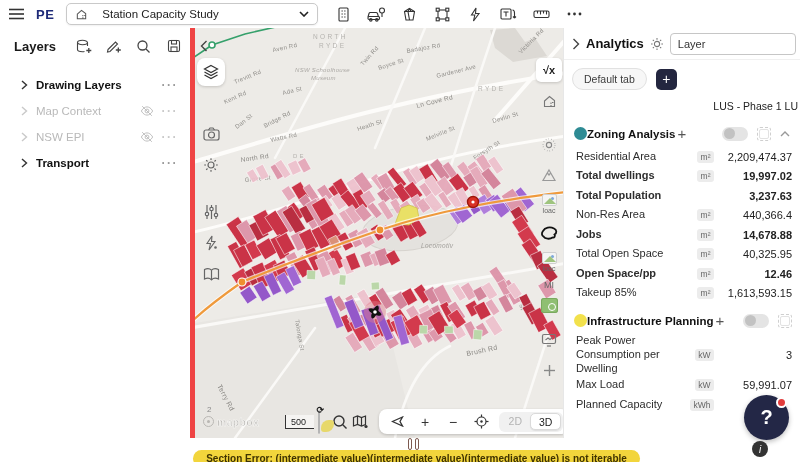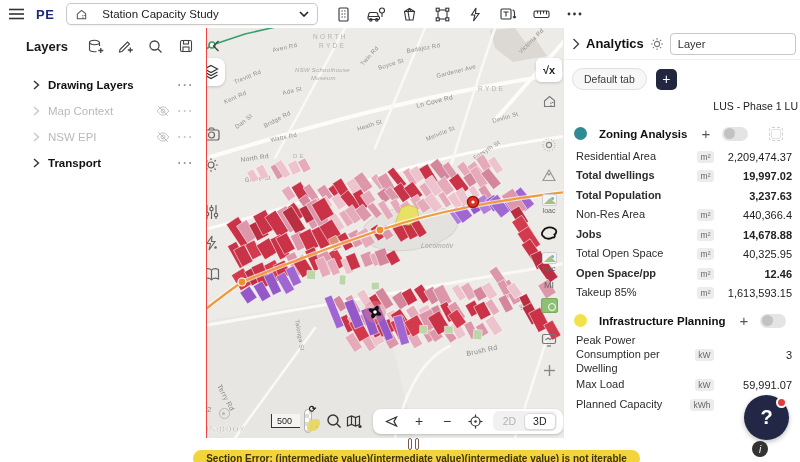--- a/index.html
+++ b/index.html
@@ -8,21 +8,21 @@
   svg.ic{display:block;}
   
   .topbar{position:absolute;left:0;top:0;width:648px;height:28px;background:#fff;display:flex;align-items:center;z-index:30;}
   .hamburger{margin-left:9px;cursor:pointer;}
   .logo{margin-left:12px;font-weight:bold;font-size:13px;color:#1e2a78;letter-spacing:.5px;}
   .project-select{margin-left:12px;width:252px;height:22px;border:1px solid #c9c9c9;border-radius:5px;display:flex;align-items:center;padding:0 8px;gap:14px;background:#fff;box-shadow:0 1px 2px rgba(0,0,0,.06);}
   .project-select .ptext{font-size:11.5px;color:#222;flex:1;white-space:nowrap;overflow:hidden;}
   .tb-icons{display:flex;align-items:center;gap:11px;margin-left:14px;color:#3a3a3a;}
   .tb-icons .tbi{width:22px;height:22px;display:flex;align-items:center;justify-content:center;border-radius:4px;cursor:pointer;}
   
-  .layers-panel{position:absolute;left:12px;top:28px;width:195px;height:410px;background:#fff;border-right:1px solid #ef4444;z-index:20;}
+  .layers-panel{position:absolute;left:0;top:28px;width:195px;height:410px;background:#fff;border-right:5px solid #ef4444;z-index:20;}
   .lp-head{display:flex;align-items:center;height:36px;padding:0 10px 0 14px;}
   .lp-title{font-size:13px;font-weight:bold;color:#1a1a1a;}
   .lp-tools{display:flex;align-items:center;gap:10px;margin-left:18px;color:#444;}
   .lp-tools .lpt{width:20px;height:20px;display:flex;align-items:center;justify-content:center;cursor:pointer;}
   .lp-list{margin-top:8px;}
   .lp-item{display:flex;align-items:center;height:26px;padding:0 12px 0 20px;gap:8px;cursor:pointer;}
   .lp-item .lbl{font-size:11.5px;flex:1;white-space:nowrap;}
   .lp-item.active .lbl{font-weight:bold;color:#111;}
   .lp-item.inactive .lbl{color:#b9b9b9;}
   .lp-item .dots{color:#9a9a9a;font-size:12px;letter-spacing:1.5px;font-weight:bold;}
@@ -36,21 +36,21 @@
   .sqrt-txt{font-size:11px;color:#222;font-weight:bold;}
   .mi-txt{font-size:9px;color:#666;}
   .img-ph{display:flex;flex-direction:column;align-items:center;cursor:pointer;}
   .img-ph .box{width:15px;height:12px;border:1px solid #cfcfcf;background:#f4f4f4;border-radius:2px;position:relative;overflow:hidden;}
   .img-ph .box::after{content:"";position:absolute;left:1px;bottom:1px;border-left:6px solid transparent;border-right:6px solid transparent;border-bottom:6px solid #9fc47e;}
   .img-ph .box::before{content:"";position:absolute;right:2px;top:2px;width:3px;height:3px;border-radius:50%;background:#7ea8d8;}
   .img-ph .cap{font-size:7px;color:#666;margin-top:1px;}
   .green-thumb{width:17px;height:15px;border-radius:3px;background:#8fbf72;position:relative;cursor:pointer;box-shadow:0 0 0 1px #7aa95f inset;}
   .green-thumb::after{content:"";position:absolute;right:2px;bottom:2px;width:6px;height:6px;border:1.4px solid #fff;border-radius:50%;}
   .map-bottom{position:absolute;left:0;bottom:4px;width:100%;display:flex;align-items:center;z-index:6;}
-  .mapbox-logo{margin-left:8px;display:flex;align-items:center;gap:3px;opacity:.75;flex-direction:column;}
+  .mapbox-logo{margin-left:8px;display:flex;align-items:center;gap:3px;opacity:.75;}
   .mapbox-logo .mbring{width:11px;height:11px;border:1.6px solid #a9a7a3;border-radius:50%;position:relative;}
   .mapbox-logo .mbring::after{content:"";position:absolute;left:2.6px;top:2.6px;width:3px;height:3px;background:#a9a7a3;border-radius:50%;}
   .mapbox-logo .mbtxt{font-size:10.5px;font-weight:bold;color:#a9a7a3;-webkit-text-stroke:.6px #fdfdfc;letter-spacing:.3px;}
   .scale{margin-left:26px;border-left:1.5px solid #333;border-bottom:1.5px solid #333;padding:2px 8px 1px 5px;font-size:9px;color:#222;background:rgba(255,255,255,.55);}
   .base-thumb{margin-left:4px;width:25px;height:24px;border-radius:6px;border:1.5px solid #b5b5b5;position:relative;cursor:pointer;
     background-image:linear-gradient(45deg,#dcdcdc 25%,transparent 25%,transparent 75%,#dcdcdc 75%),linear-gradient(45deg,#dcdcdc 25%,#fff 25%,#fff 75%,#dcdcdc 75%);
     background-size:8px 8px;background-position:0 0,4px 4px;overflow:visible;}
   .base-thumb::after{content:"";position:absolute;left:2px;bottom:1px;width:13px;height:12px;border-radius:8px 3px 8px 3px;background:#e7d763;opacity:.95;}
   .base-rot{position:absolute;right:-5px;top:-6px;font-size:9px;color:#222;font-weight:bold;}
   .uscore{width:7px;height:2.5px;background:#2b2b2b;margin-left:4px;margin-top:12px;}
@@ -62,21 +62,21 @@
   .seg .s3d{font-size:10.5px;color:#222;background:#fff;border:1px solid #dadada;border-radius:5px;padding:1.5px 8px;cursor:pointer;box-shadow:0 1px 1px rgba(0,0,0,.08);}
   
   .analytics{position:absolute;left:563px;top:28px;width:237px;height:410px;background:#fff;border-left:1px solid #e7e7e7;z-index:20;}
   .an-head{display:flex;align-items:center;height:32px;padding:0 4px 0 8px;gap:6px;border-bottom:1px solid #f0f0f0;}
   .an-title{font-size:13px;font-weight:bold;color:#111;}
   .layer-select{flex:1;height:22px;border:1px solid #c6c6c6;border-radius:4px;display:flex;align-items:center;padding:0 7px;font-size:11px;color:#333;background:#fff;cursor:pointer;min-width:0;}
   .an-tabs{display:flex;align-items:center;gap:9px;padding:8px 8px 4px 8px;}
   .chip{font-size:10.5px;color:#3c3c3c;background:#f7f7f7;border:1px solid #e1e1e1;border-radius:12px;padding:4px 11px;cursor:pointer;}
   .add-tab{width:21px;height:21px;background:#23263f;border-radius:5px;color:#fff;display:flex;align-items:center;justify-content:center;font-size:14px;cursor:pointer;line-height:1;}
   .an-subtitle{font-size:10.5px;color:#222;text-align:right;padding:6px 2px 4px 0;white-space:nowrap;overflow:hidden;}
-  .sec-head{display:flex;align-items:center;gap:12px;padding:10px 8px 6px 10px;}
+  .sec-head{display:flex;align-items:center;gap:0;padding:10px 8px 6px 10px;}
   .sec-dot{width:13px;height:13px;border-radius:50%;flex:none;}
   .sec-name{font-size:11.5px;font-weight:bold;color:#111;white-space:nowrap;}
   .sec-plus{color:#555;font-size:15px;margin-left:2px;cursor:pointer;line-height:1;flex:1;}
   .toggle{width:26px;height:14px;border-radius:7px;background:#e4e4e4;position:relative;flex:none;cursor:pointer;}
   .toggle::after{content:"";position:absolute;left:1.5px;top:1.5px;width:11px;height:11px;border-radius:50%;background:#c2c2c2;}
   .dashed-sq{width:14px;height:14px;border:1.4px dashed #cfcfcf;border-radius:3px;margin-left:9px;position:relative;cursor:pointer;flex:none;}
   .dashed-sq::after{content:"";position:absolute;right:1px;bottom:1px;width:8px;height:8px;border:1.2px solid #e2e2e2;border-radius:2px;}
   .sec-chev{margin-left:9px;margin-right:2px;cursor:pointer;flex:none;display:flex;}
   .an-row{display:flex;align-items:center;padding:0 8px 0 12px;min-height:19.5px;}
   .an-row .rlabel{flex:1;font-size:11px;color:#2d2d2d;padding-right:4px;line-height:1.25;}

